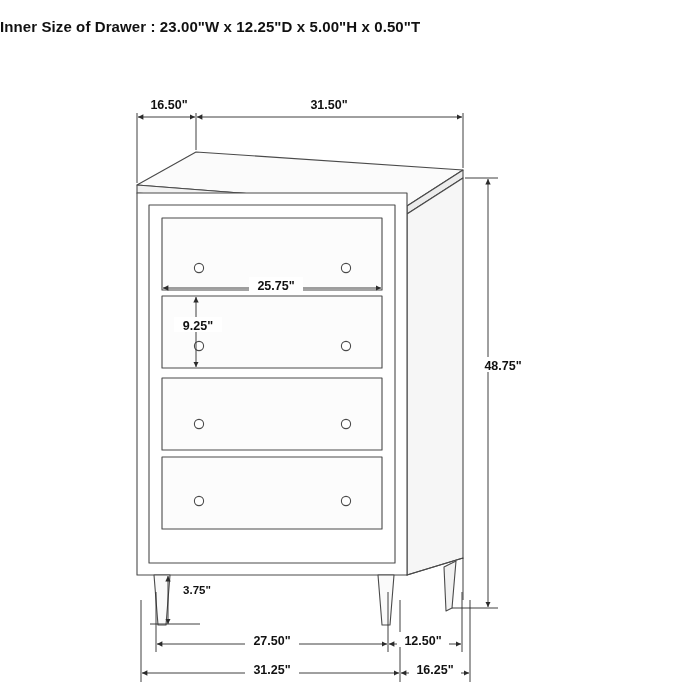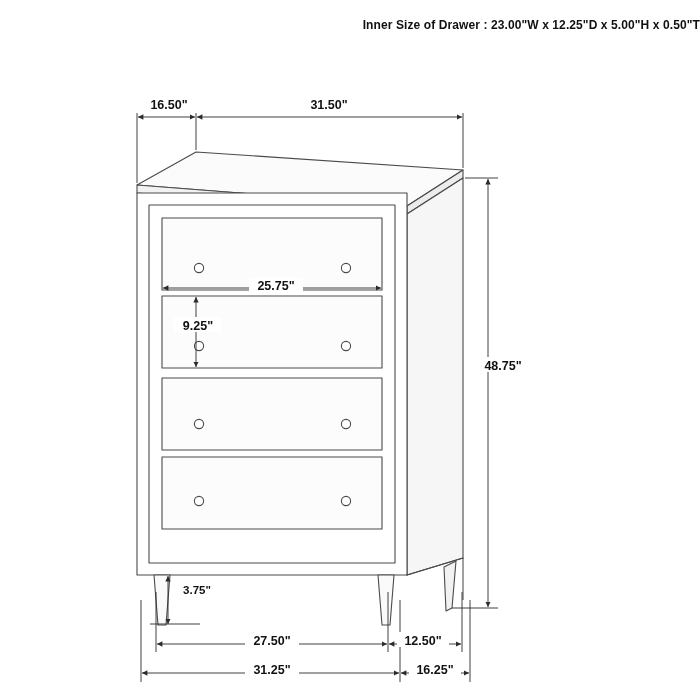--- a/index.html
+++ b/index.html
@@ -13,22 +13,22 @@
     height: 700px;
     background: #ffffff;
     font-family: "Liberation Sans", sans-serif;
     overflow: hidden;
   }
   #title {
     position: absolute;
     top: 18px;
     left: 0;
     width: 700px;
-    text-align: right;
-    font-size: 12px;
+    text-align: left;
+    font-size: 15px;
     font-weight: bold;
     color: #111111;
     letter-spacing: 0.1px;
   }
   svg#dwg {
     position: absolute;
     top: 0;
     left: 0;
     width: 700px;
     height: 700px;

